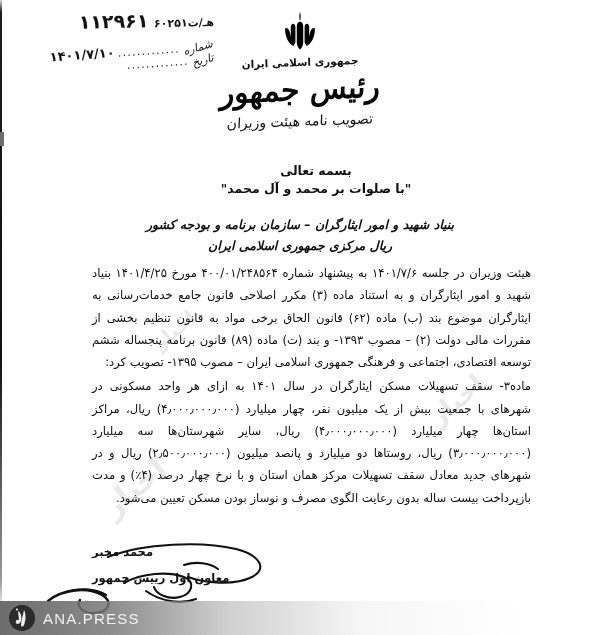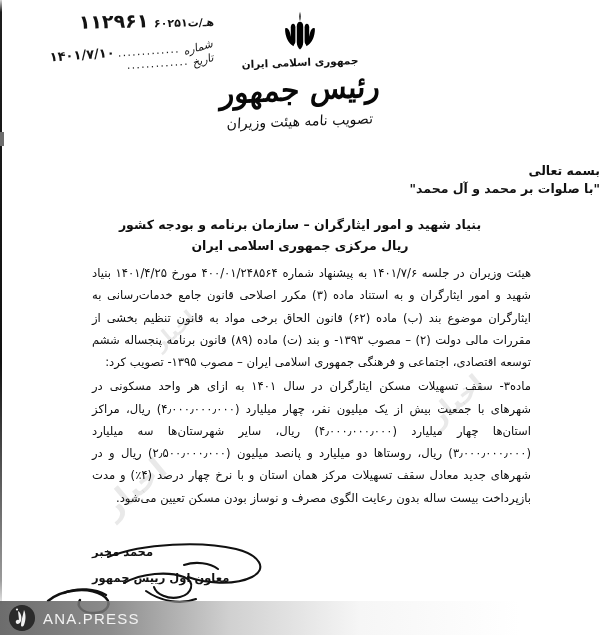--- a/index.html
+++ b/index.html
@@ -127,20 +127,21 @@
     transform: rotate(-2deg) skewX(-5deg);
     font-family: "DejaVu Serif", "Liberation Serif", serif;
   }
 
   
   .invocation {
     position: absolute;
     top: 163px;
     left: 0;
     right: 0;
+    text-align: center;
     color: #111;
     padding-left: 32px;
   }
   .invocation .line1 {
     font-size: 12.5px;
     font-weight: 700;
   }
   .invocation .line2 {
     font-size: 12.5px;
     font-weight: 700;
@@ -148,20 +149,21 @@
   }
 
   
   .addressees {
     position: absolute;
     top: 215px;
     left: 0;
     right: 0;
     text-align: center;
     color: #0f0f0f;
+    font-style: italic;
   }
   .addressees div {
     font-size: 12.5px;
     font-weight: 700;
     line-height: 1.65;
   }
 
   
   .body-text {
     position: absolute;

